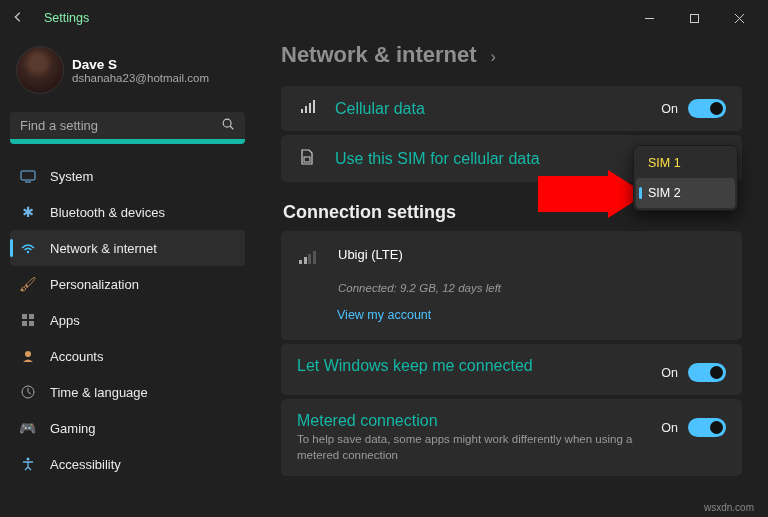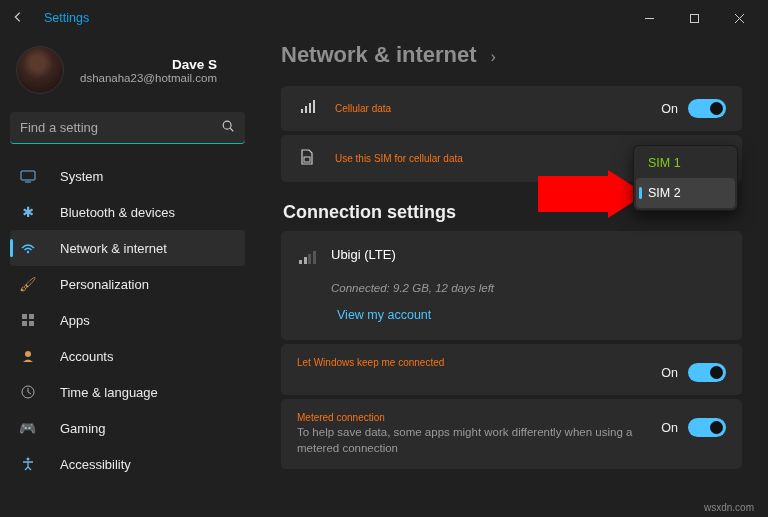--- a/index.html
+++ b/index.html
@@ -11,40 +11,40 @@
     font-size: 13px;
     overflow: hidden;
     position: relative;
   }
   .titlebar {
     height: 36px;
     display: flex; align-items: center;
     padding: 0 6px;
   }
   .titlebar .back { width: 24px; text-align: center; color: #ccc; font-size: 14px; }
-  .titlebar .title { margin-left: 14px; font-size: 12.5px; color: #0ea5e9; }
+  .titlebar .title { margin-left: 14px; font-size: 12.5px; color: #86efac; }
   .win-controls { margin-left: auto; display: flex; }
   .win-btn { width: 45px; height: 30px; display:flex; align-items:center; justify-content:center; color:#ccc; }
   .layout { display: flex; height: calc(100% - 36px); }
   .sidebar { width: 255px; padding: 0 10px 10px 10px; display:flex; flex-direction:column; }
-  .profile { display:flex; align-items:center; gap:16px; padding: 10px 6px 18px 6px; text-align: right; }
+  .profile { display:flex; align-items:center; gap:8px; padding: 10px 6px 18px 6px; }
   .avatar { width:48px; height:48px; border-radius:50%; background: radial-gradient(circle at 45% 35%, #5b3a2e 18%, #3a241e 40%, #2a1816 70%); border:1px solid #333; }
   .profile-name { font-size:13.5px; font-weight:600; }
   .profile-email { font-size:11.5px; color:#a9a9a9; }
   .search {
     display:flex; align-items:center;
     background:#2c2c2c; height:32px; border-radius:4px;
-    border-bottom:1px solid #14b8a6;
+    border-bottom:5px solid #14b8a6;
     padding:0 10px; margin-bottom:14px;
   }
   .search input { flex:1; background:transparent; border:none; outline:none; color:#ccc; font-size:13px; }
   .search input::placeholder { color:#aaa; }
   .side-list { flex:1; overflow:hidden; }
   .side-item {
-    display:flex; align-items:center; gap:24px;
+    display:flex; align-items:center; gap:14px;
     height:36px; padding:0 10px; border-radius:4px;
     color:#eaeaea; cursor:default; position:relative;
   }
   .side-item .ico { width:16px; height:16px; display:flex; align-items:center; justify-content:center; font-size:14px; }
   .side-item.selected { background:#2d2d2d; }
   .side-item.selected::before {
     content:""; position:absolute; left:0; top:9px; bottom:9px; width:3px;
     background:#4cc2ff; border-radius:2px;
   }
   .content { flex:1; padding: 6px 26px 0 26px; overflow-y:auto; }
@@ -54,49 +54,49 @@
   .bc-parent { font-size:22px; color:#8f8f8f; font-weight:600; }
   .bc-sep { color:#8f8f8f; font-size:16px; }
   .bc-current { font-size:24px; font-weight:600; }
   .card {
     background:#2b2b2b; border-radius:5px;
     padding:13px 16px; margin-bottom:4px;
     display:flex; align-items:center; gap:18px;
   }
   .card .row-ico { width:20px; text-align:center; color:#ccc; font-size:15px; }
   .card .row-body { flex:1; }
-  .card .row-title { font-size:10px; color:#f97316; }
+  .card .row-title { font-size:16px; color:#14b8a6; }
   .card .row-sub { font-size:11.5px; color:#9a9a9a; margin-top:2px; line-height:1.35; }
   .toggle-wrap { display:flex; align-items:center; gap:10px; }
   .toggle-label { font-size:12.5px; color:#eee; }
   .toggle {
     width:38px; height:19px; border-radius:10px;
     background:#4cc2ff; position:relative;
   }
   .toggle::after {
     content:""; position:absolute; right:3px; top:3px;
     width:13px; height:13px; border-radius:50%; background:#111;
   }
   .section-title { font-size:18px; font-weight:600; margin:20px 0 8px 2px; color:#eee; }
   .provider-card {
     background:#2b2b2b; border-radius:5px; padding:16px 18px 18px 18px; margin-bottom:4px;
   }
-  .provider-head { display:flex; gap:12px; align-items:flex-start; }
+  .provider-head { display:flex; gap:19px; align-items:flex-start; }
   .sig-ico { width:20px; display:flex; align-items:flex-end; gap:1.5px; padding-top:4px; }
   .sig-ico span { width:3px; background:#aaa; }
   .provider-name { font-size:13px; }
   .provider-sub { font-size:11.5px; color:#9a9a9a; margin-top:20px;font-style:italic; }
   .view-link { color:#4cc2ff; font-size:12.5px; margin:14px 0 0 38px; display:inline-block; }
   .sim-dropdown {
     position:absolute; top:145px; right:30px; width:105px;
     background:#2c2c2c; border:1px solid #1a1a1a; border-radius:6px;
     box-shadow:0 6px 16px rgba(0,0,0,.6);
     padding:2px; z-index:20;
   }
-  .sim-option { padding:8px 12px; font-size:12.5px; color:#84cc16; border-radius:4px; position:relative; }
+  .sim-option { padding:8px 12px; font-size:12.5px; color:#fde047; border-radius:4px; position:relative; }
   .sim-option.sel { background:#404040; color:#fff; }
   .sim-option.sel::before {
     content:""; position:absolute; left:3px; top:9px; bottom:9px; width:3px;
     background:#4cc2ff; border-radius:2px;
   }
   .red-arrow {
     position:absolute; top:170px; left:538px; z-index:19;
   }
   .watermark { position:absolute; right:14px; bottom:4px; font-size:10px; color:#888; }
 </style>

